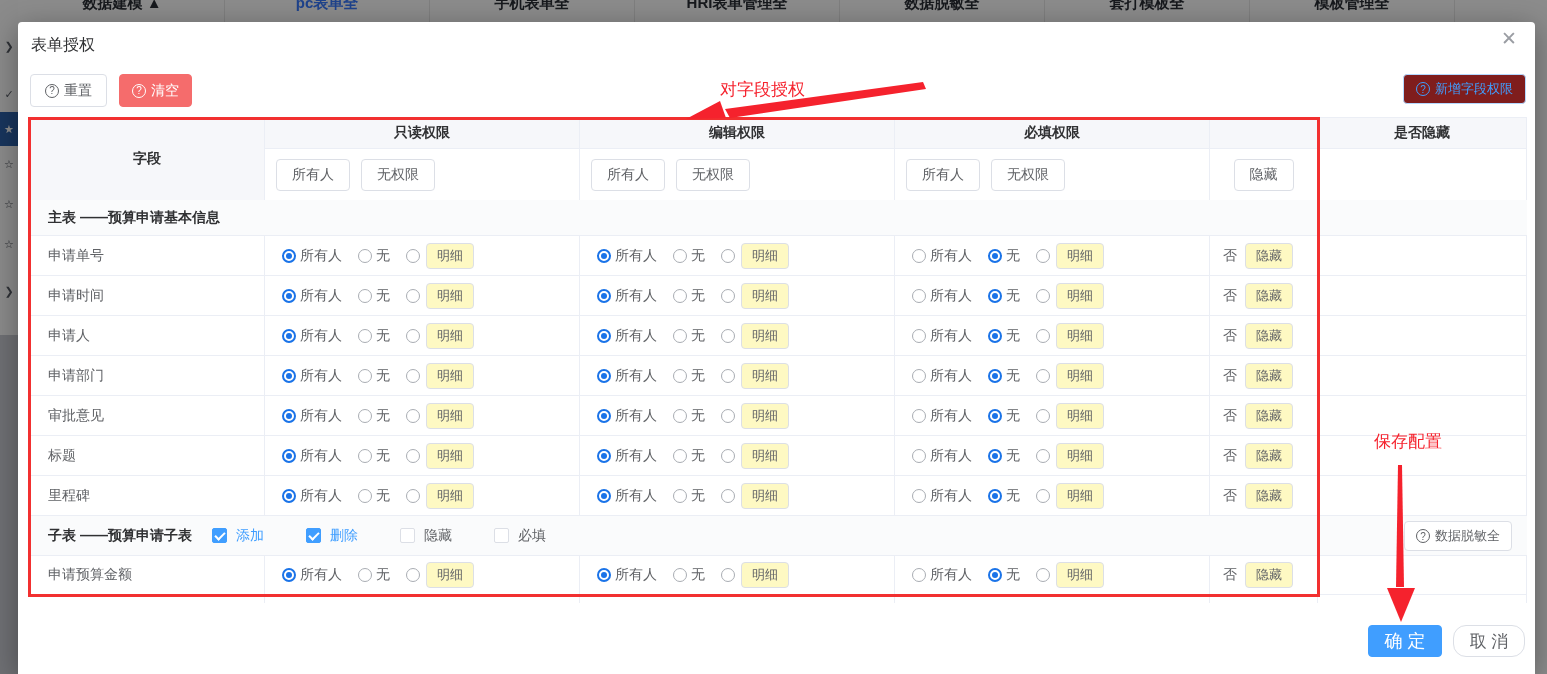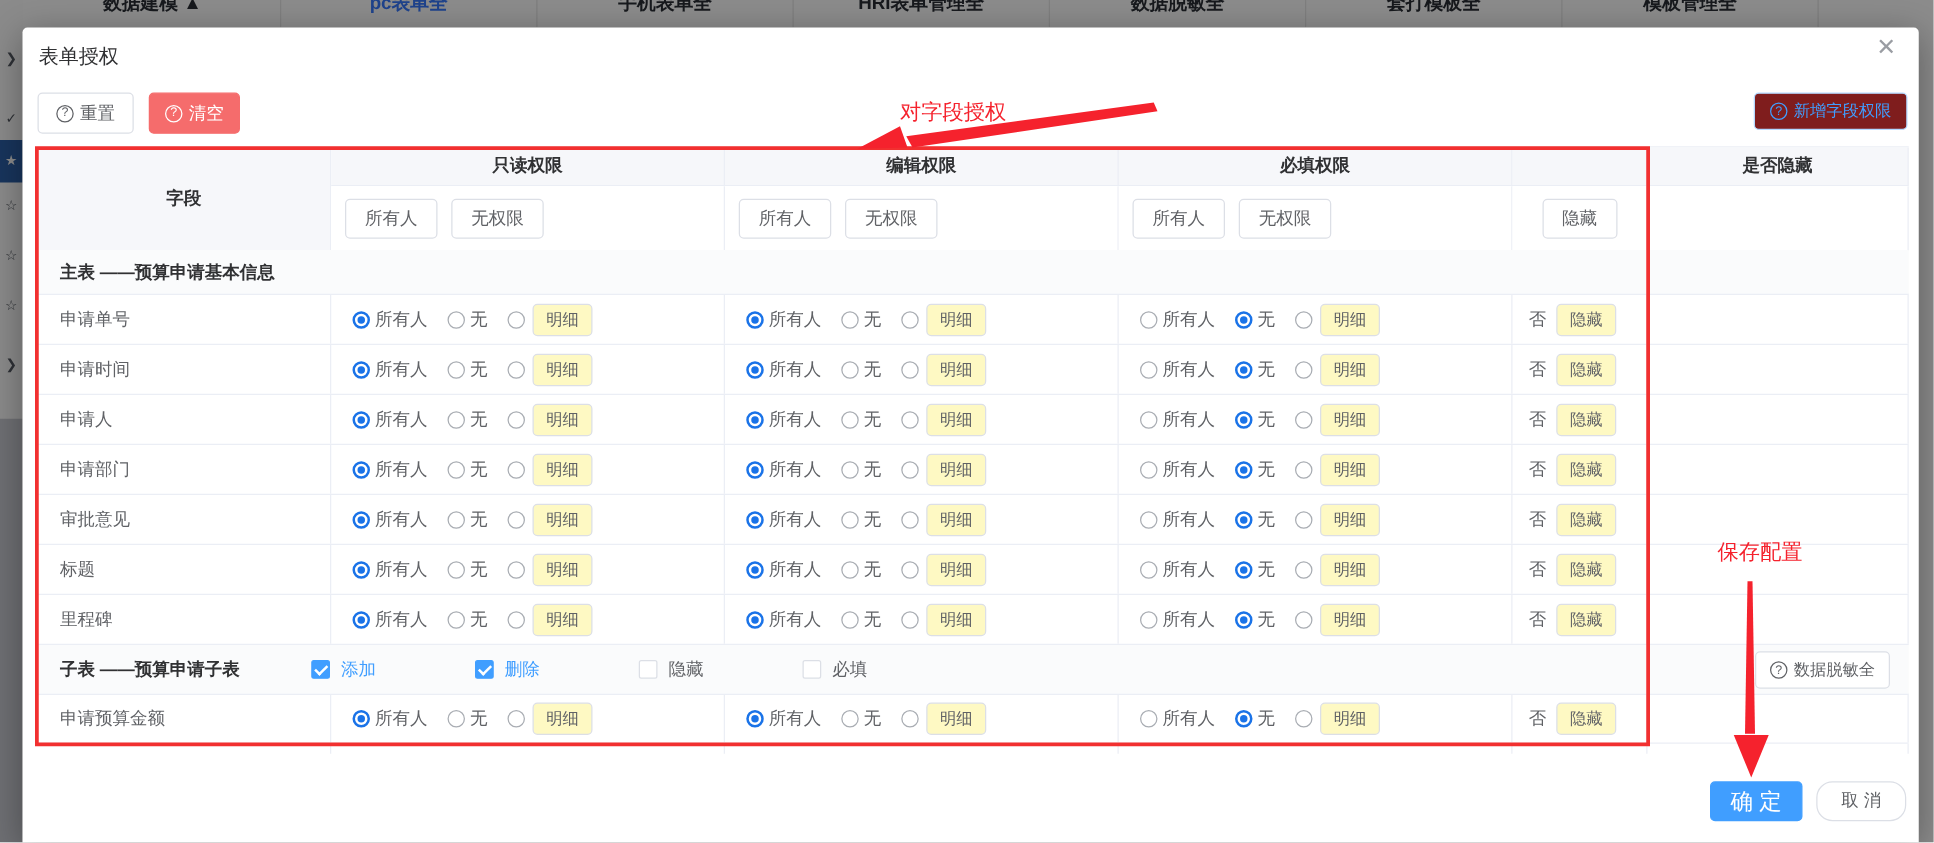--- a/index.html
+++ b/index.html
@@ -39,21 +39,21 @@
   .hc.perm { width:315px; justify-content:center; font-weight:bold; color:#303133; }
   .hc.hidecol { width:108px; justify-content:center; }
   .hc.ishide { flex:1; justify-content:center; font-weight:bold; color:#303133; border-right:1px solid #ebeef5; }
   .hc.blank { background:#f6f7fa; }
   .hrow2 .hc { background:#fff; }
   .hbtn { height:32px; padding:0 15px; border:1px solid #dcdfe6; border-radius:4px; background:#fff; color:#606266; font-size:14px; cursor:pointer; margin-left:11px; font-family:inherit; }
   .hrow2 .hc.perm { justify-content:flex-start; font-weight:normal; }
 
   .tbody { position:relative; }
   .srow { height:36px; display:flex; align-items:center; background:#fafbfc; border-bottom:1px solid #ebeef5; padding-left:18px; position:relative; }
-  .srow.sub { height:40px;gap:37px; }
+  .srow.sub { height:40px; }
   .stitle { font-weight:bold; color:#303133; font-size:14px; }
   .cbwrap { display:inline-flex; align-items:center; margin-left:42px; cursor:pointer; }
   .cbwrap:first-of-type { margin-left:20px; }
   .cb { width:15px; height:15px; border:1px solid #dcdfe6; border-radius:2px; background:#fff; position:relative; flex:0 0 auto; }
   .cb.on { background:#409eff; border-color:#409eff; }
   .cb.on::after { content:""; position:absolute; left:4px; top:1px; width:4px; height:8px; border:solid #fff; border-width:0 2px 2px 0; transform:rotate(45deg); }
   .cblabel { margin-left:9px; font-size:14px; color:#606266; }
   .cblabel.on { color:#409eff; }
   .rowlevel-btn { position:absolute; right:15px; top:5px; height:30px; padding:0 11px; font-size:13px; }
 
@@ -69,21 +69,21 @@
   .radio.sel { border:2px solid #1a73e8; }
   .radio.sel::after { content:""; position:absolute; left:2px; top:2px; right:2px; bottom:2px; border-radius:50%; background:#1a73e8; }
   .rlabel { margin-left:4px; font-size:14px; color:#606266; }
   .mini-btn { height:26px; padding:0 10px; border:1px solid #dcdfe6; border-radius:4px; background:#fef9c3; color:#606266; font-size:13px; cursor:pointer; margin-left:6px; font-family:Liberation Mono, monospace; }
   .hno { margin-right:2px; }
   .remnant { height:8px; display:flex; }
   .remnant .rc { border-right:1px solid #ebeef5; height:8px; }
 
   
   .btn-ok { position:absolute; left:1350px; top:603px; width:74px; height:32px; background:#409eff; border:1px solid #409eff; color:#fff; font-size:18px; }
-  .btn-cancel { position:absolute; left:1435px; top:603px; width:72px; height:32px; font-size:14px;border-radius:13px; }
+  .btn-cancel { position:absolute; left:1435px; top:603px; width:72px; height:32px; font-size:17px;border-radius:13px; }
 
   
   .red-rect { position:absolute; left:10px; top:95px; width:1292px; height:480px; border:3px solid #f23030; z-index:20; pointer-events:none; }
   .anno-svg { position:absolute; left:0; top:0; width:1517px; height:652px; z-index:21; pointer-events:none; }
   .anno-text { position:absolute; color:#f5222d; font-size:17px; z-index:22; pointer-events:none; white-space:nowrap; }
   .anno-field { left:702px; top:56px; }
   .anno-save { left:1356px; top:408px; }
 </style>
 </head>
 <body>

